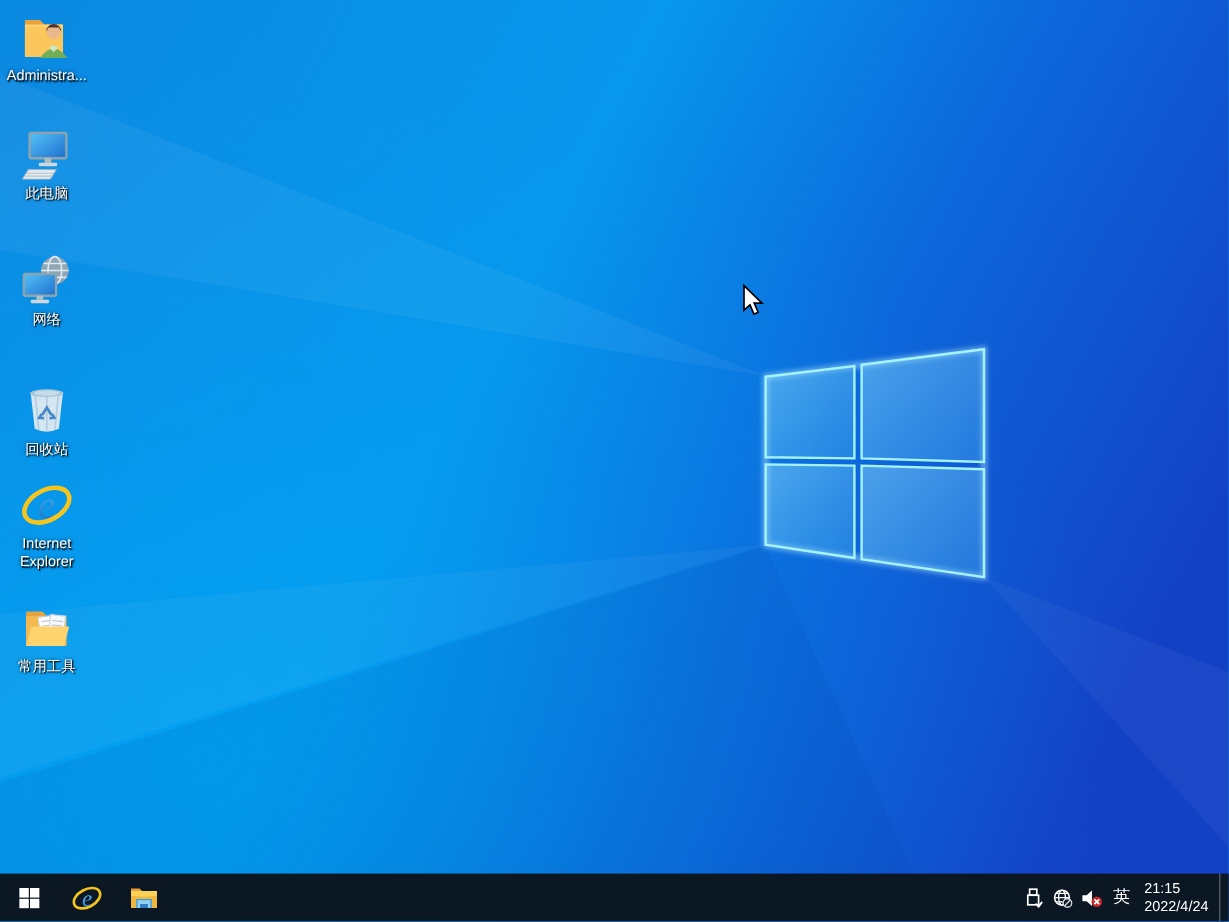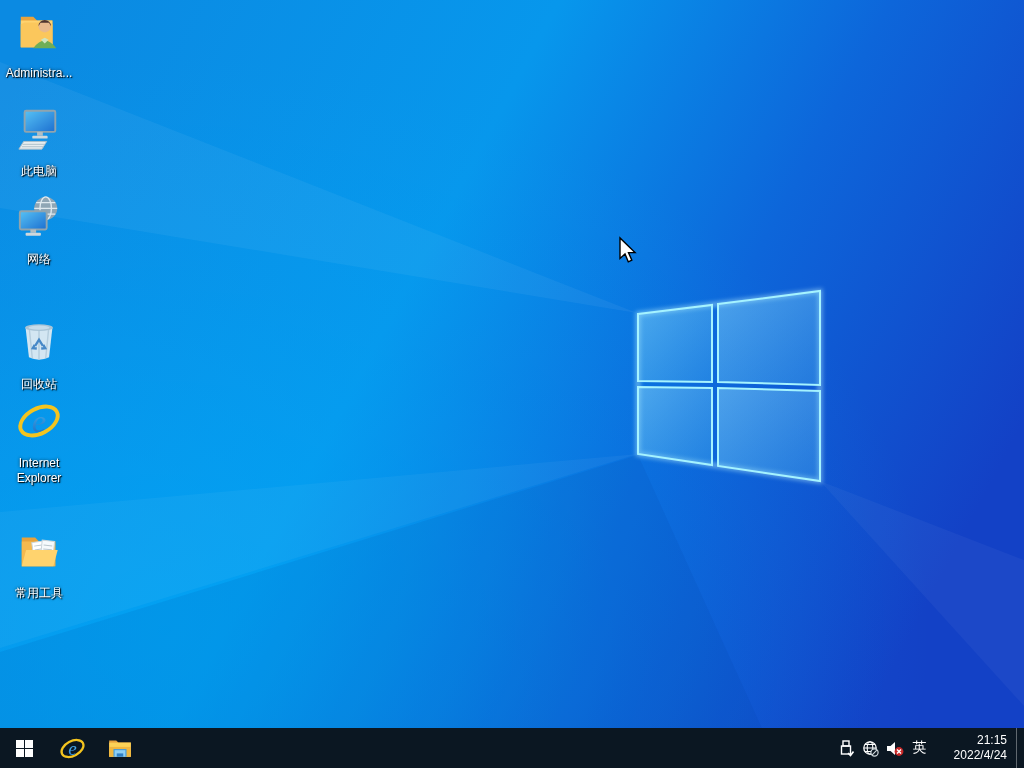--- a/index.html
+++ b/index.html
@@ -10,21 +10,21 @@
   }
   
   .wallpaper{position:absolute;inset:0;width:1024px;height:768px;}
   
   .icon-cell{
     position:absolute;left:1px;width:76px;text-align:center;
     cursor:default;user-select:none;
   }
   .icon-img{width:46px;height:46px;display:block;margin:0 auto;}
   .icon-label{
-    margin-top:12px;color:#fff;font-size:12px;line-height:15px;
+    margin-top:2px;color:#fff;font-size:12px;line-height:15px;
     text-shadow:1px 1px 1px #000,0 0 3px rgba(0,0,0,.75);
     word-wrap:break-word;
   }
   
   .taskbar{
     position:absolute;left:0;bottom:0;width:1024px;height:40px;
     background:#0b1722;display:flex;align-items:stretch;z-index:5;
   }
   .tb-btn{
     width:48px;display:flex;align-items:center;justify-content:center;
@@ -32,22 +32,22 @@
   .tray{margin-left:auto;display:flex;align-items:center;}
   .tray-icon{
     width:24px;height:40px;display:flex;align-items:center;justify-content:center;
   }
   .lang-indicator{
     width:26px;height:40px;display:flex;align-items:center;justify-content:center;
     color:#fff;font-size:14px;
   }
   .clock{
     padding:0 9px 0 6px;height:40px;display:flex;flex-direction:column;
-    justify-content:center;align-items:flex-end;color:#fff;font-size:12px;line-height:15px;
-    text-align:center;white-space:nowrap;margin-left:15px;
+    justify-content:center;align-items:flex-start;color:#fff;font-size:12px;line-height:15px;
+    text-align:center;white-space:nowrap;
   }
   .show-desktop{
     width:7px;height:40px;border-left:1px solid rgba(255,255,255,.35);
   }
   
   .cursor{position:absolute;left:617px;top:236px;z-index:9;pointer-events:none;}
 </style>
 </head>
 <body>
 
@@ -117,21 +117,21 @@
     </defs>
     <rect x="9" y="5" width="32" height="22" rx="1.5" fill="url(#scr1)" stroke="#90a4ae" stroke-width="2"></rect>
     <rect x="22" y="27" width="6" height="4" fill="#b0bec5"></rect>
     <rect x="17" y="31" width="16" height="3" rx="1" fill="#cfd8dc"></rect>
     <path d="M8 37 h24 l-5 8 H3 z" fill="#e8edf0" stroke="#aebfc9" stroke-width="1"></path>
     <path d="M7 40 h23 M6 42.5 h23" stroke="#aebfc9" stroke-width="1"></path>
   </svg>
   <div class="icon-label">此电脑</div>
 </div>
 
-<div class="icon-cell" style="top:194px">
+<div class="icon-cell" style="top:211px">
   <svg class="icon-img" viewBox="0 0 48 48">
     <defs>
       <linearGradient id="scr2" x1="0" y1="0" x2="1" y2="1">
         <stop offset="0" stop-color="#56c2f5"></stop>
           <stop offset="1" stop-color="#1c6fd0"></stop>
       </linearGradient>
     </defs>
     <circle cx="31" cy="15" r="12" fill="#8fa6b5"></circle>
     <ellipse cx="31" cy="15" rx="6" ry="12" fill="none" stroke="#dfe9ef" stroke-width="1.4"></ellipse>
     <path d="M19 15 h24 M21 9 h20 M21 21 h20" stroke="#dfe9ef" stroke-width="1.4" fill="none"></path>
@@ -164,21 +164,21 @@
         <stop offset="0" stop-color="#4fc3f7"></stop>
           <stop offset="1" stop-color="#1565c0"></stop>
       </linearGradient>
     </defs>
     <ellipse cx="24" cy="24" rx="21" ry="13" fill="none" stroke="#f4c41f" stroke-width="4" transform="rotate(-28 24 24)"></ellipse>
     <text x="24" y="35" font-size="34" font-family="Liberation Serif, DejaVu Serif, serif" font-style="italic" text-anchor="middle" fill="url(#ieg)">e</text>
   </svg>
   <div class="icon-label">Internet Explorer</div>
 </div>
 
-<div class="icon-cell" style="top:528px">
+<div class="icon-cell" style="top:500px">
   <svg class="icon-img" viewBox="0 0 48 48">
     <path d="M6 10 h14 l4 4 h17 v26 H6 z" fill="#e6a23c"></path>
     <path d="M6 14 h35 v26 H6 z" fill="#f4b94e"></path>
     <g transform="rotate(-8 26 26)">
       <rect x="18" y="14" width="14" height="22" fill="#fff" stroke="#c9d4da"></rect>
       <path d="M20 18 h10 M20 22 h10 M20 26 h10" stroke="#b9c6cd" stroke-width="1"></path>
     </g>
     <g transform="rotate(6 30 26)">
       <rect x="26" y="13" width="13" height="23" fill="#f6fafc" stroke="#c9d4da"></rect>
       <path d="M28 18 h9 M28 22 h9" stroke="#b9c6cd" stroke-width="1"></path>

